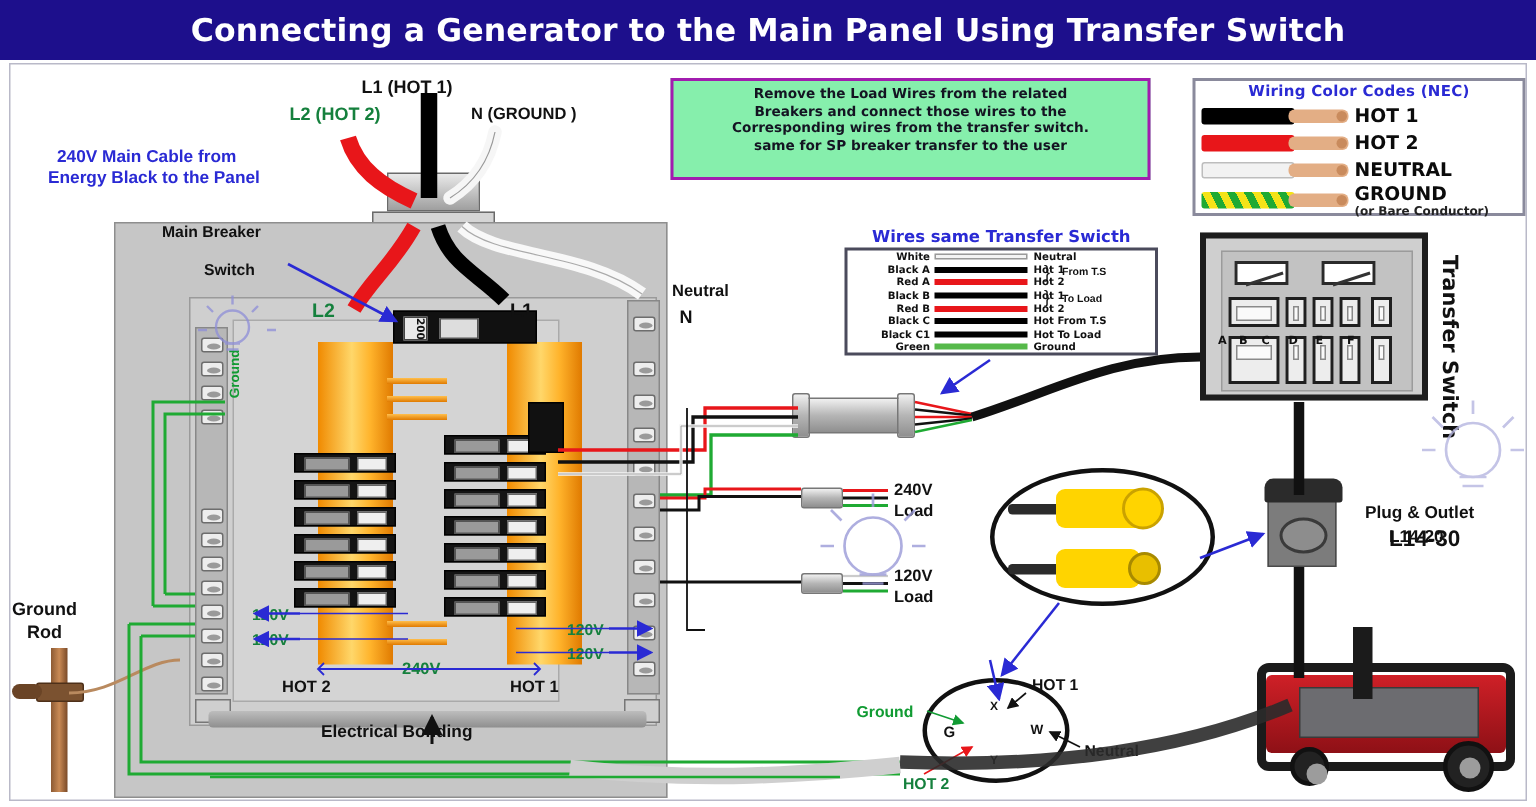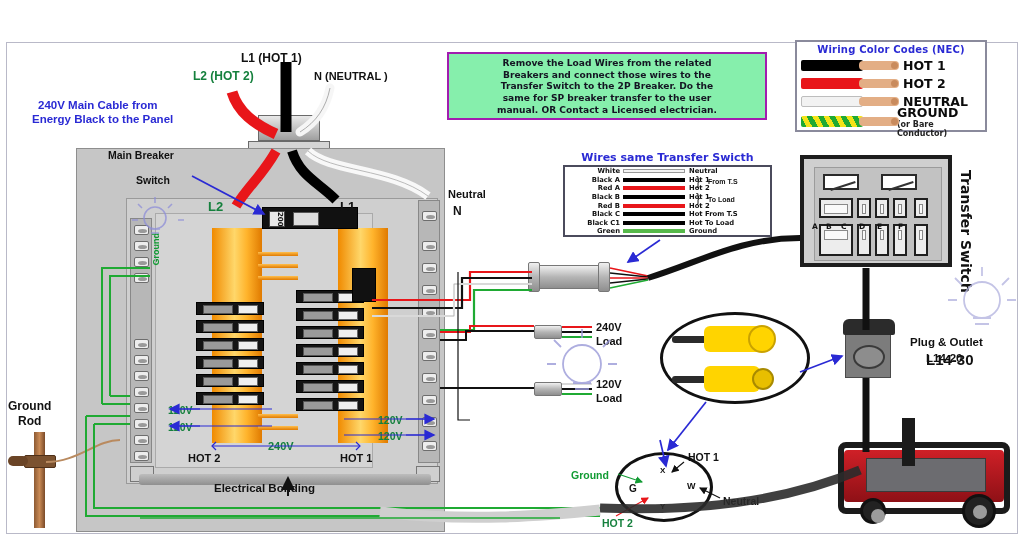--- a/index.html
+++ b/index.html
@@ -44,21 +44,21 @@
     padding: 4px 6px 0 6px;
   }
   .notebox p {
     font-family: "DejaVu Sans", sans-serif;
     font-size: 9.1px; font-weight: bold; color: #141422;
     text-align: center; line-height: 1.28;
   }
 
   
   .codebox {
-    position: absolute; left: 795px; top: 40px; width: 192px; height: 92px;
+    position: absolute; left: 795px; top: 52px; width: 222px; height: 92px;
     border: 2px solid #8a8a9c; background: #fff; padding: 2px 4px;
   }
   .codebox .hdr {
     color:#2a2ad4; font-size: 10px; font-weight:bold; text-align:center; letter-spacing:.2px;
     font-family:"DejaVu Sans", sans-serif; margin-bottom:1px;
   }
   .crow { display:flex; align-items:center; height:18px; }
   .wirepic { position:relative; width: 96px; height: 11px; margin-right:6px; }
   .wireins { position:absolute; left:0; top:0; width:62px; height:11px; border-radius:2px; }
   .wirecu  { position:absolute; left:58px; top:1px; width:40px; height:9px; border-radius:4px;
@@ -180,39 +180,41 @@
   .conn { position:absolute; background: linear-gradient(180deg,#f0f0f0,#b5b5b5 50%,#8f8f8f);
            border:1px solid #777; border-radius:2px; }
 
   svg.overlay { position:absolute; left:0; top:0; width:1024px; height:538px; pointer-events:none; }
 </style>
 </head>
 <body>
 
 <div id="stage">
 
+  <div class="titlebar">
+    <div class="t">Connecting a Generator to the Main Panel Using Transfer Switch</div>
+  </div>
 
   <div class="frame"></div>
 
   <div class="lbl blue" style="left:38px; top:99px; font-size:11.5px;">240V Main Cable from</div>
   <div class="lbl blue" style="left:32px; top:113px; font-size:11.5px;">Energy Black to the Panel</div>
 
   <div class="lbl blk" style="left:241px; top:52px; font-size:12px;">L1  (HOT 1)</div>
   <div class="lbl red" style="left:193px; top:70px; font-size:12px;">L2 (HOT 2)</div>
-  <div class="lbl blk" style="left:314px; top:70px; font-size:11px;">N  (NEUTRAL )</div>
+  <div class="lbl blk" style="left:314px; top:70px; font-size:11px;">N  (GROUND )</div>
 
   <div class="abs" style="left:258px; top:115px; width:62px; height:26px; background:linear-gradient(180deg,#e9e9e9,#9f9f9f); border:1px solid #6a6a6a;"></div>
   <div class="abs" style="left:248px; top:141px; width:82px; height:10px; background:#d5d5d5; border:1px solid #6a6a6a;"></div>
 
   <div class="notebox">
     <p>Remove the Load Wires from the related</p>
     <p>Breakers and connect those wires to the</p>
-    <p>Transfer Switch to the 2P Breaker. Do the</p>
+    <p>Corresponding wires from the transfer switch.</p>
     <p>same for SP breaker transfer to the user</p>
-    <p>manual. OR Contact a Licensed electrician.</p>
   </div>
 
   <div class="codebox">
     <div class="hdr">Wiring Color Codes (NEC)</div>
 
     <div class="crow">
       <div class="wirepic">
         <div class="wireins" style="background:#000000;"></div>
           <div class="wirecu"></div>
       </div>

